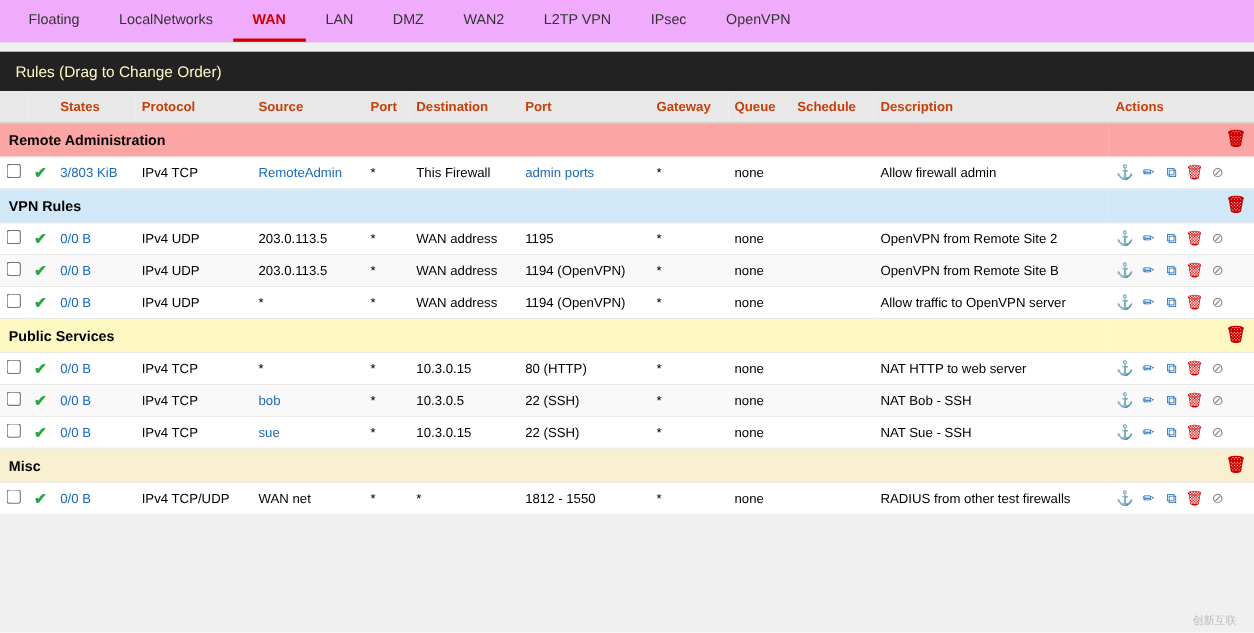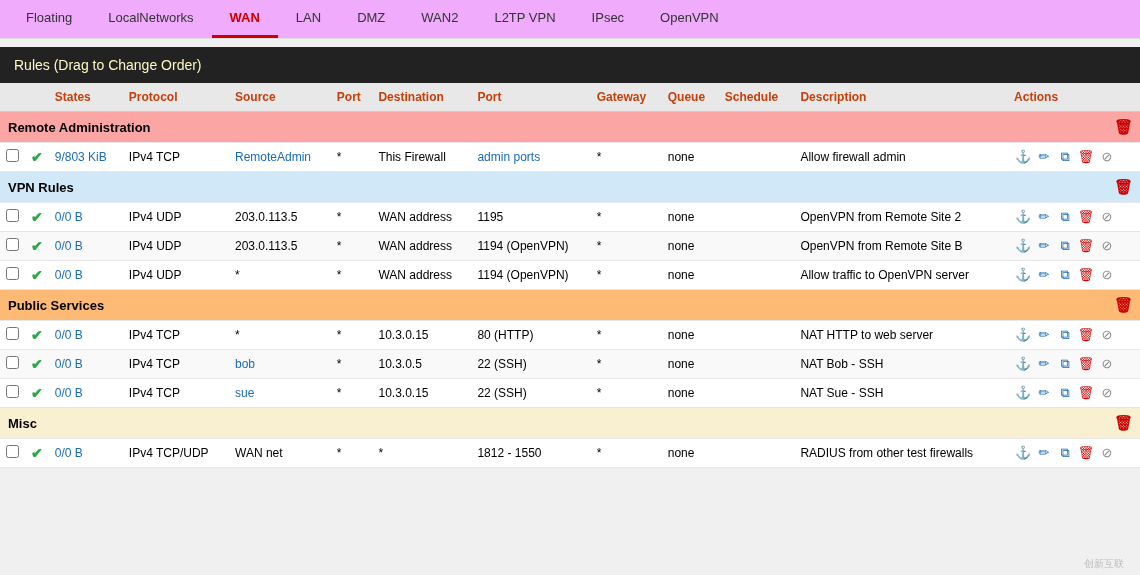--- a/index.html
+++ b/index.html
@@ -16,21 +16,21 @@
     
     table { width: 100%; border-collapse: collapse; background: #fff; }
     thead tr { background: #e8e8e8; }
     thead th { padding: 7px 6px; text-align: left; font-size: 12px; font-weight: bold; color: #c2410c; border-bottom: 1px solid #ccc; white-space: nowrap; }
     tbody tr td { padding: 5px 6px; border-bottom: 1px solid #e8e8e8; vertical-align: middle; white-space: nowrap; font-size: 12px; }
 
     
     .section-row td { font-weight: bold; font-size: 13px; padding: 6px 8px; }
     .section-remote { background: #fca5a5; }
     .section-vpn { background: #d0e8f8; }
-    .section-public { background: #fdba74; }
+    .section-public { background: #fef9c3; }
     .section-misc { background: #f8f0d0; border-radius: 14px; }
 
     
     .row-white { background: #fff; }
     .row-light { background: #f9f9f9; }
 
     
     a { color: #1a6bb5; text-decoration: none; }
 
     
@@ -100,21 +100,21 @@
       <span class="act-icon section-trash">🗑</span>
     </td>
   </tr>
       <tr class="row-white">
       <td>
         <input type="checkbox" style="">
       </td>
       <td>
         <span class="check-green">✔</span>
       </td>
-      <td><a href="#">9/803 KiB</a></td>
+      <td><a href="#">3/803 KiB</a></td>
       <td>IPv4 TCP</td>
       <td><a href="#">RemoteAdmin</a></td>
       <td>*</td>
       <td>This Firewall</td>
       <td><a href="#">admin ports</a></td>
       <td>*</td>
       <td>none</td>
       <td></td>
       <td>Allow firewall admin</td>
       <td>

